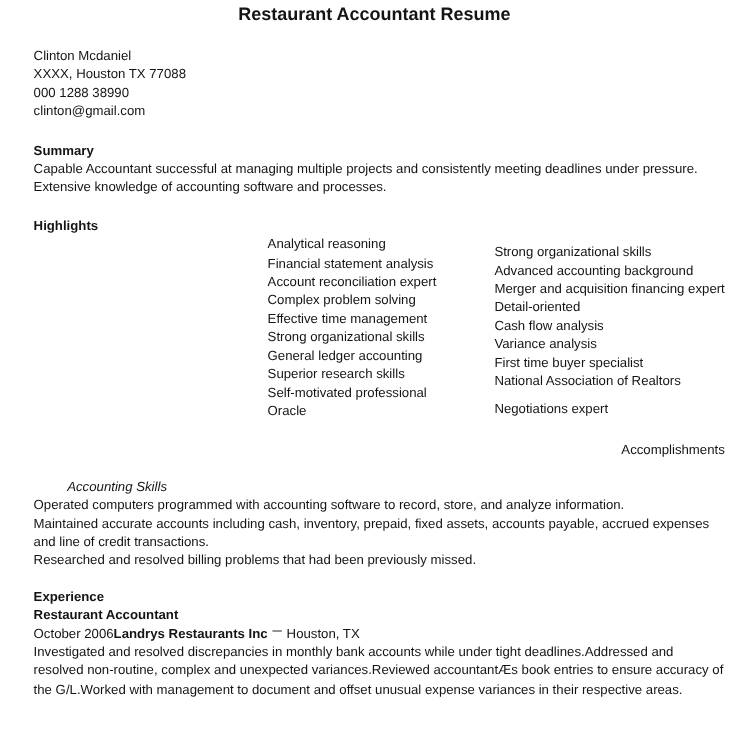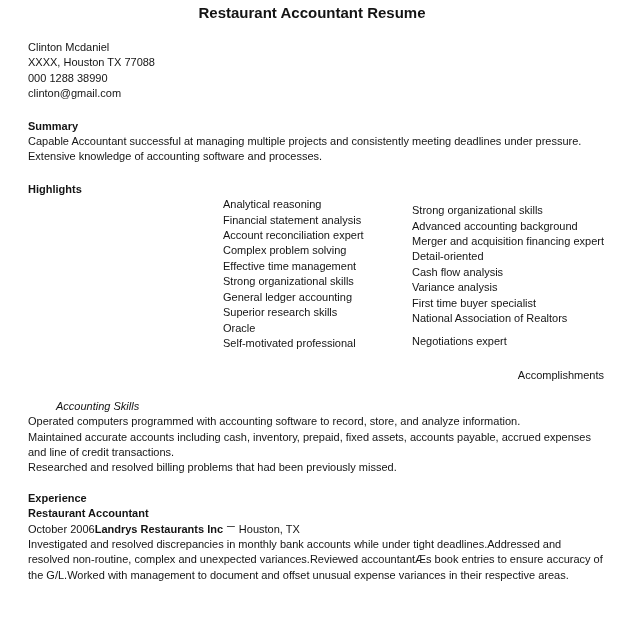--- a/index.html
+++ b/index.html
@@ -113,22 +113,22 @@
   <div class="highlights-columns">
     <div class="hl-col-left">
       <div class="hl-item">Analytical reasoning</div>
       <div class="hl-item">Financial statement analysis</div>
       <div class="hl-item">Account reconciliation expert</div>
       <div class="hl-item">Complex problem solving</div>
       <div class="hl-item">Effective time management</div>
       <div class="hl-item">Strong organizational skills</div>
       <div class="hl-item">General ledger accounting</div>
       <div class="hl-item">Superior research skills</div>
+      <div class="hl-item">Self-motivated professional</div>
       <div class="hl-item">Oracle</div>
-      <div class="hl-item">Self-motivated professional</div>
     </div>
     <div class="hl-col-right">
       <div class="hl-item">Strong organizational skills</div>
       <div class="hl-item">Advanced accounting background</div>
       <div class="hl-item">Merger and acquisition financing expert</div>
       <div class="hl-item">Detail-oriented</div>
       <div class="hl-item">Cash flow analysis</div>
       <div class="hl-item">Variance analysis</div>
       <div class="hl-item">First time buyer specialist</div>
       <div class="hl-item">National Association of Realtors</div>

